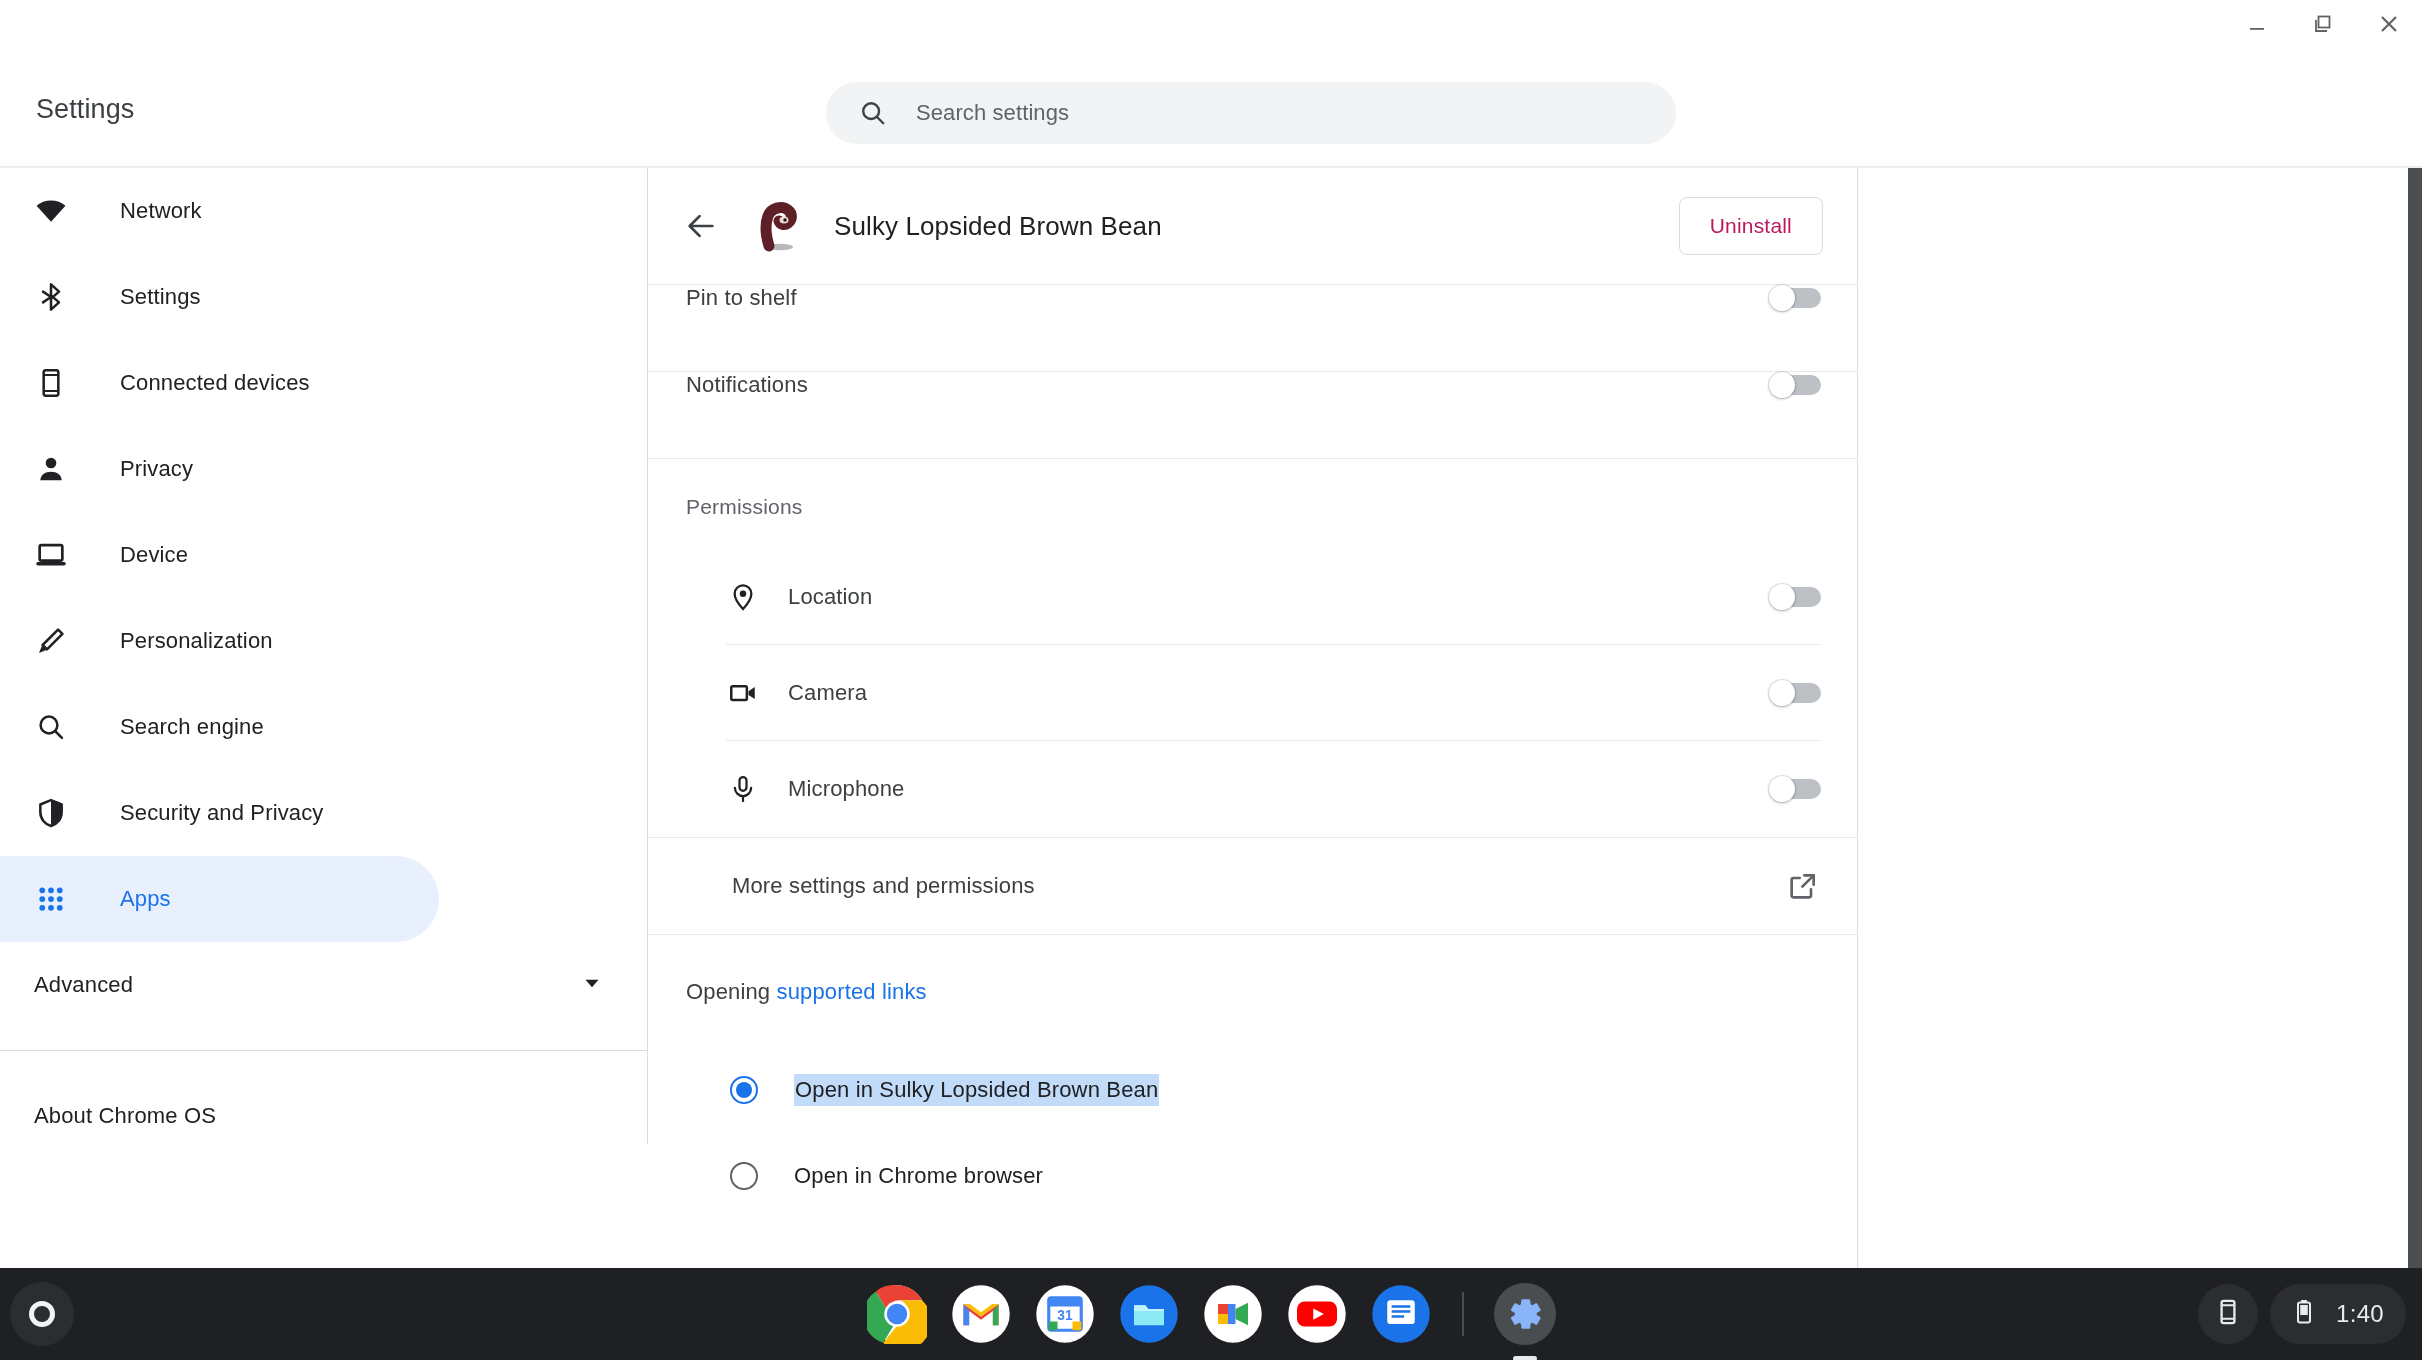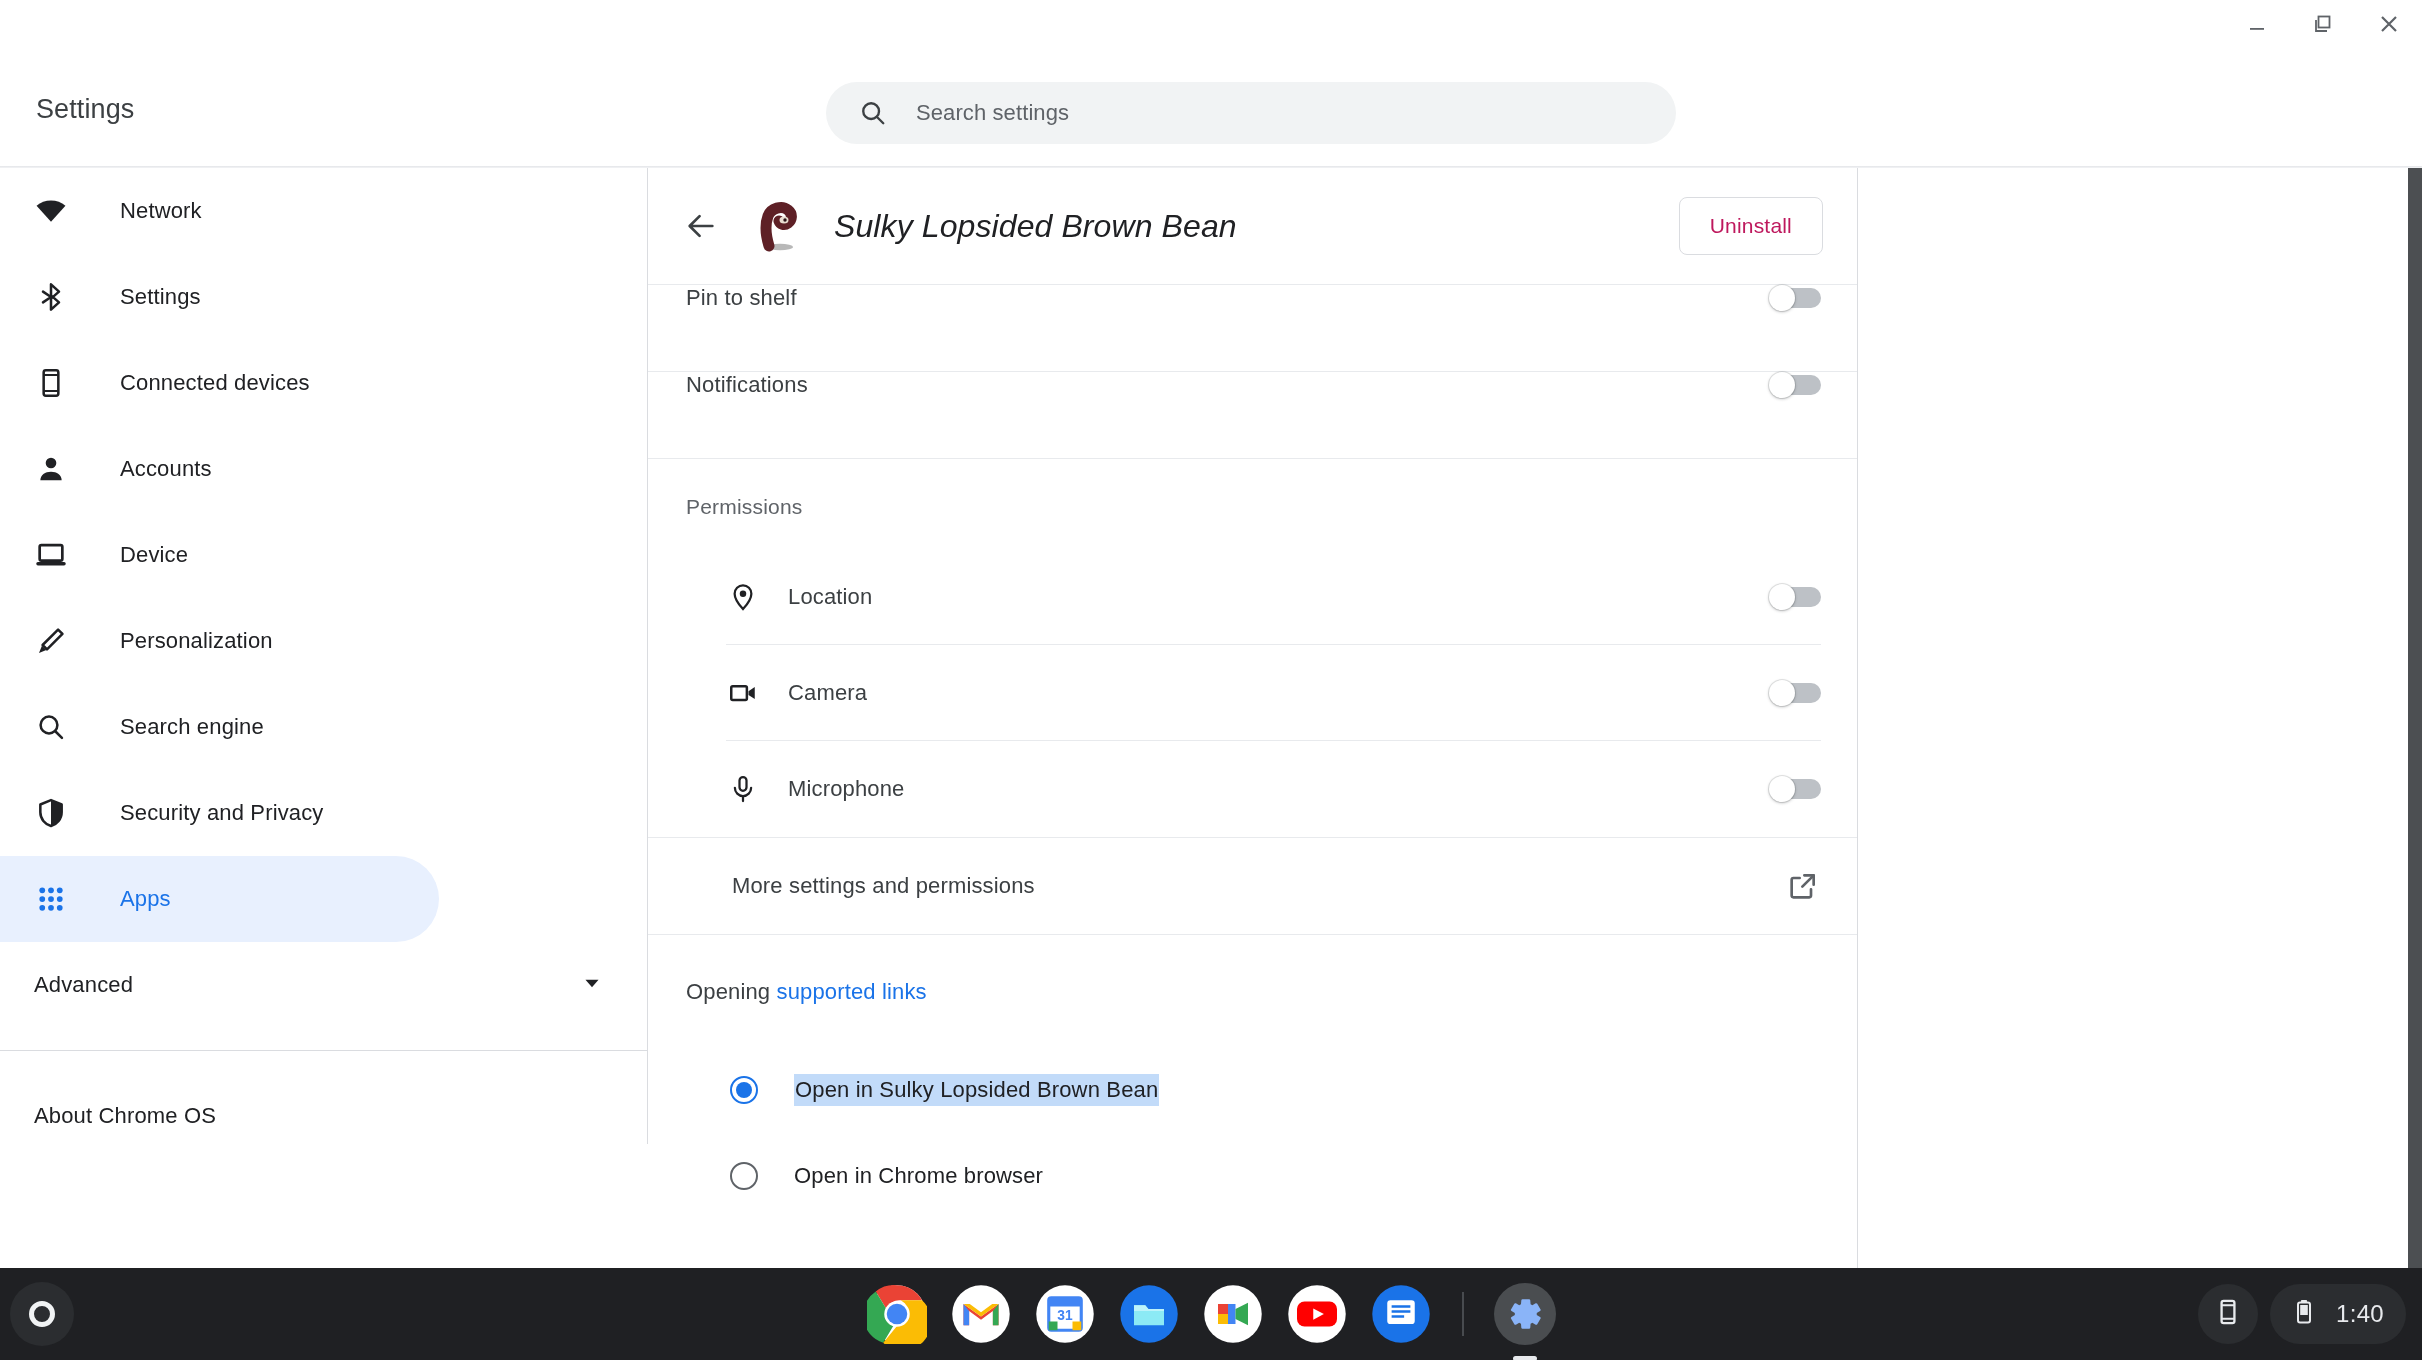--- a/index.html
+++ b/index.html
@@ -109,21 +109,21 @@
   }
   .back-btn {
     width:62px; height:62px; border-radius:50%;
     display:flex; align-items:center; justify-content:center;
     cursor:pointer; flex:0 0 auto;
   }
   .app-icon {
     width:52px; height:52px; margin-left:22px; margin-right:28px; flex:0 0 auto;
     display:flex; align-items:center; justify-content:center;
   }
-  .app-name { font-size:32px; color:#202124; letter-spacing:0.1px;font-style:italic; }
+  .app-name { font-size:26px; color:#202124; letter-spacing:0.1px; }
   .uninstall-btn {
     margin-left:auto;
     height:58px; padding:0 30px;
     border:1px solid #dadce0; border-radius:8px;
     background:#fff; color:#be185d;
     font-size:21px; font-weight:500; letter-spacing:0.2px;
     font-family:"Liberation Sans", sans-serif;
     display:flex; align-items:center; justify-content:center;
     cursor:pointer;
   }
@@ -311,21 +311,21 @@
         <span class="nlabel">Connected devices</span>
       </div>
 
       <div class="nav-item">
         <span class="nicon">
           <svg width="32" height="32" viewBox="0 0 24 24">
             <circle cx="12" cy="7.5" r="4" fill="#202124"></circle>
             <path d="M4 20.5 C4 16.3 7.6 14 12 14 C16.4 14 20 16.3 20 20.5 Z" fill="#202124"></path>
           </svg>
         </span>
-        <span class="nlabel">Accounts</span>
+        <span class="nlabel">Privacy</span>
       </div>
 
       <div class="nav-item">
         <span class="nicon">
           <svg width="34" height="34" viewBox="0 0 24 24">
             <rect x="4" y="5" width="16" height="11" rx="1.2" fill="none" stroke="#202124" stroke-width="1.9"></rect>
             <rect x="1.6" y="17" width="20.8" height="2.4" rx="1.2" fill="#202124"></rect>
           </svg>
         </span>
         <span class="nlabel">Device</span>

